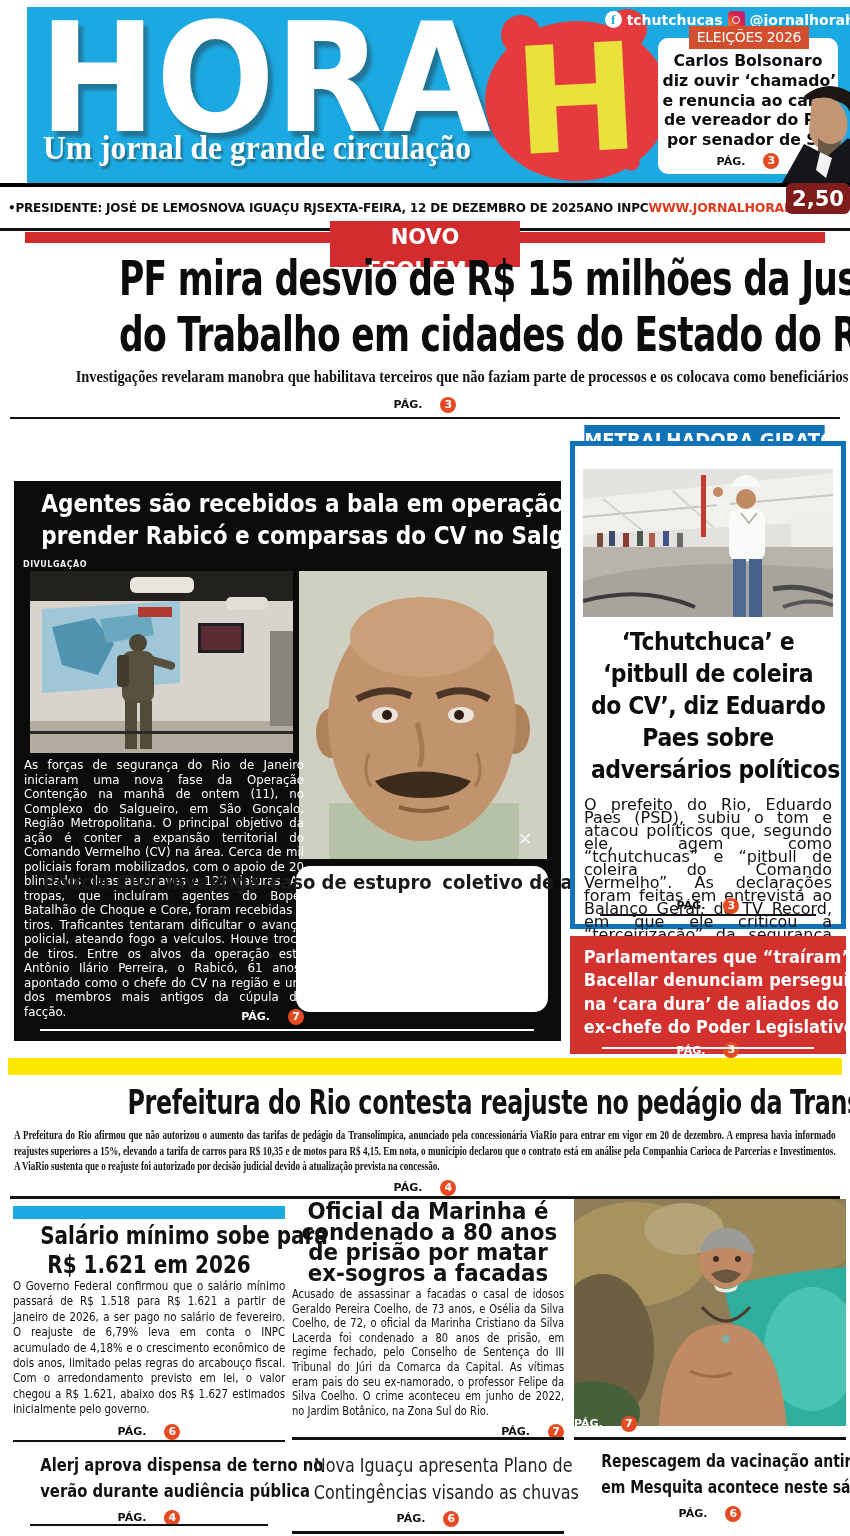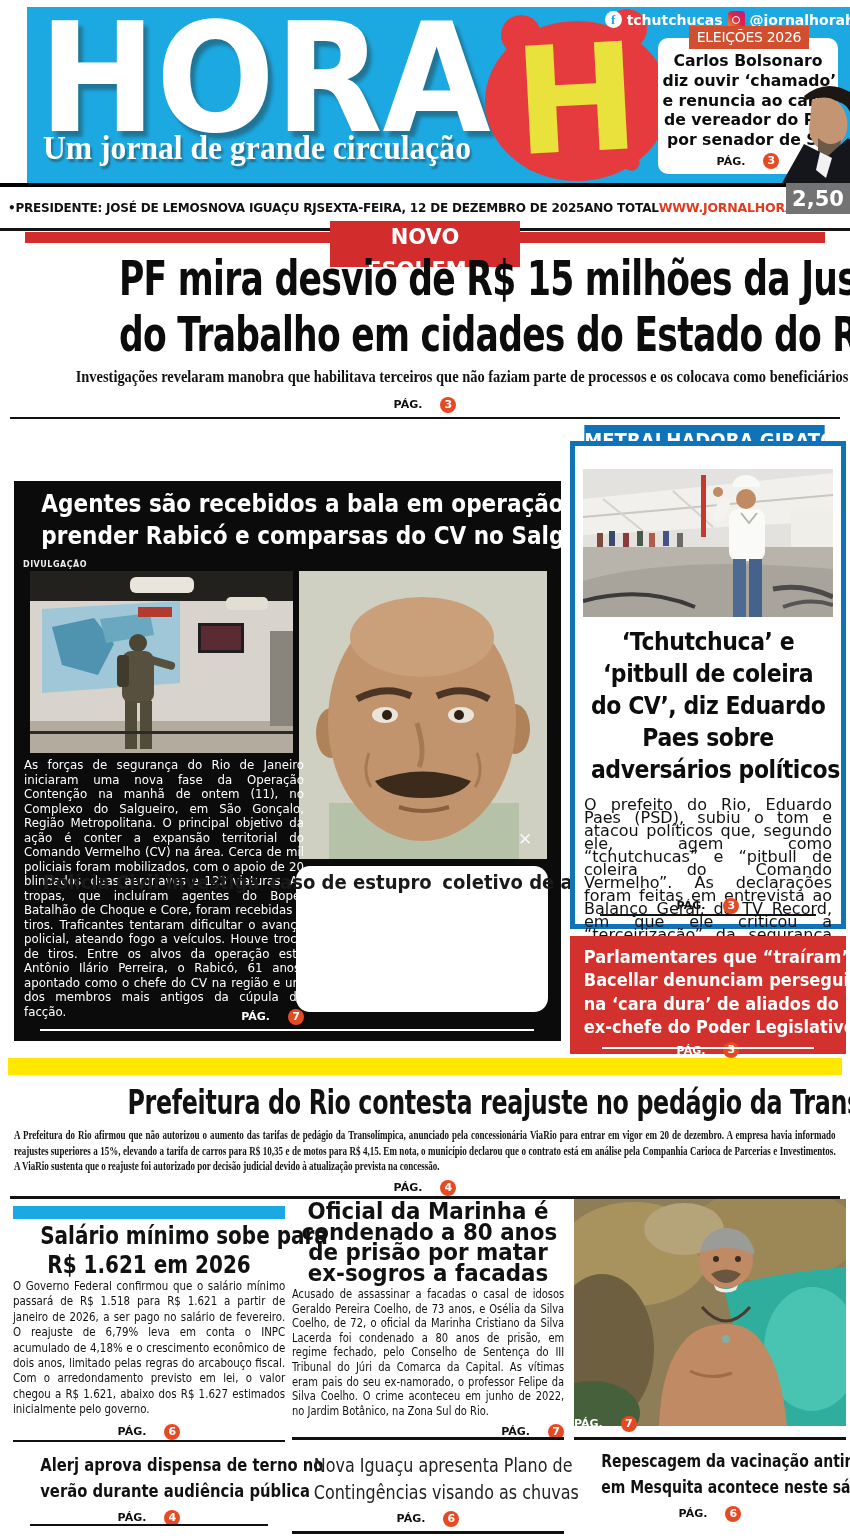--- a/index.html
+++ b/index.html
@@ -33,22 +33,22 @@
   .eleicoes-line { display:block; white-space:nowrap; font-size:16.5px; font-weight:bold; line-height:1.2;
                    color:#0d0d0d; transform:scaleX(.95); }
   #eleicoes-pag { margin-top:2px; }
   #photo-bolsonaro { position:absolute; left:749px; top:69px; width:96px; height:107px; z-index:4; }
 
   
   #infobar { left:0; top:183px; width:850px; height:48px; background:#fff; border-top:4px solid #000;
              border-bottom:3px solid #141414; display:flex; align-items:center; justify-content:space-between;
              padding:0 74px 0 8px; font-size:12px; font-weight:bold; letter-spacing:-.2px; white-space:nowrap; }
   #infobar .site { color:#E33A1E; font-size:12.5px; }
-  #price { right:0; top:183px; width:64px; height:31px; background:#737373; color:#fff; display:flex;
-           align-items:center; justify-content:center; font-size:21px; font-weight:bold; }
+  #price { right:0; top:183px; width:64px; height:31px; background:#7f1d1d; color:#fff; display:flex;
+           align-items:center; justify-content:center; font-size:21px; font-weight:bold;border-radius:6px; }
 
   
   .pag { display:inline-flex; align-items:center; gap:18px; font-weight:bold; font-size:11px; color:#111; }
   .pag.white { color:#fff; }
   .pag-circle { display:inline-block; width:16px; height:16px; border-radius:50%; background:#E64A23;
                 color:#fff; font-size:11px; font-weight:bold; line-height:16px; text-align:center; }
 
   
   #ribbon-bar { left:25px; top:232px; width:800px; height:11px; background:#D22C2C; }
   #ribbon-box { left:330px; top:221px; width:190px; height:46px; background:#D22C2C; color:#fff;
@@ -189,21 +189,21 @@
       <path d="M42,62 q12,11 23,2 l-2,13 q-11,8 -21,0 z" fill="#6b5a48"></path>
       <polygon points="6,107 28,68 52,80 72,62 96,80 96,107" fill="#15161c"></polygon>
       <polygon points="44,76 56,82 50,102 40,94" fill="#f2f2f2"></polygon>
     </svg>
   </header>
 
   <div class="abs" id="infobar">
     <span>•PRESIDENTE: JOSÉ DE LEMOS</span>
     <span>NOVA IGUAÇU RJ</span>
     <span>SEXTA-FEIRA, 12 DE DEZEMBRO DE 2025</span>
-    <span>ANO TOTAL</span>
+    <span>ANO INPC</span>
     <span class="site">WWW.JORNALHORAH.COM.BR</span>
 
   </div>
   <div class="abs" id="price">2,50</div>
 
   <div class="abs" id="ribbon-bar"></div>
   <div class="abs" id="ribbon-box">NOVO ESQUEMA</div>
   <h1 class="abs" id="lead-headline">
     <span class="hl-line">PF mira desvio de R$ 15 milhões da Justiça</span>
     <span class="hl-line">do Trabalho em cidades do Estado do RJ</span>

